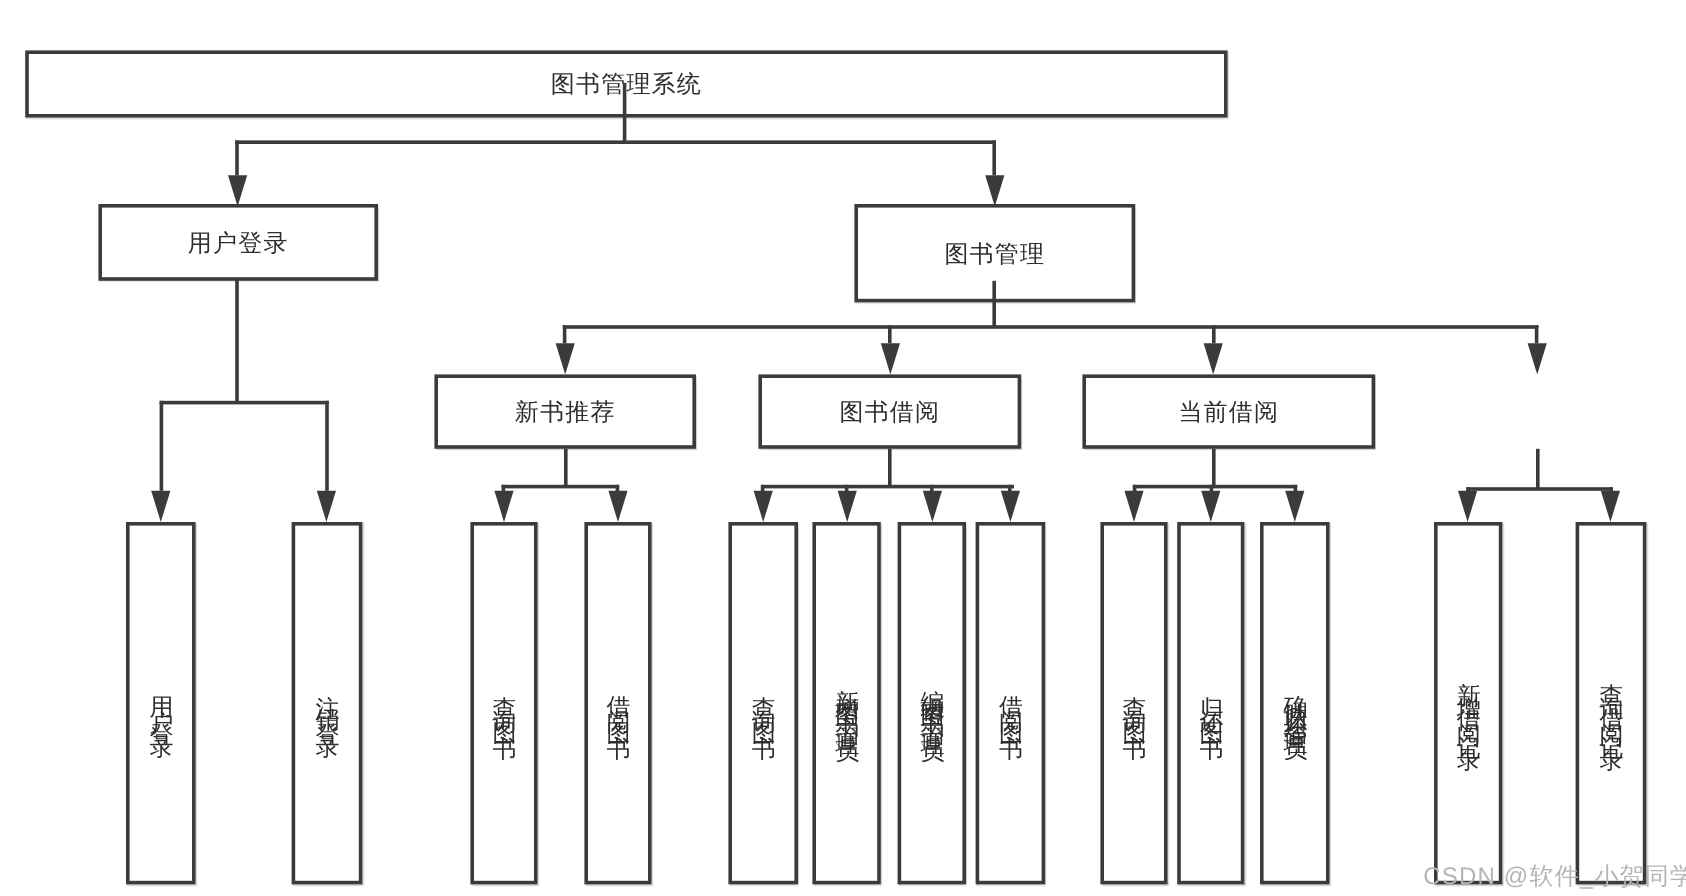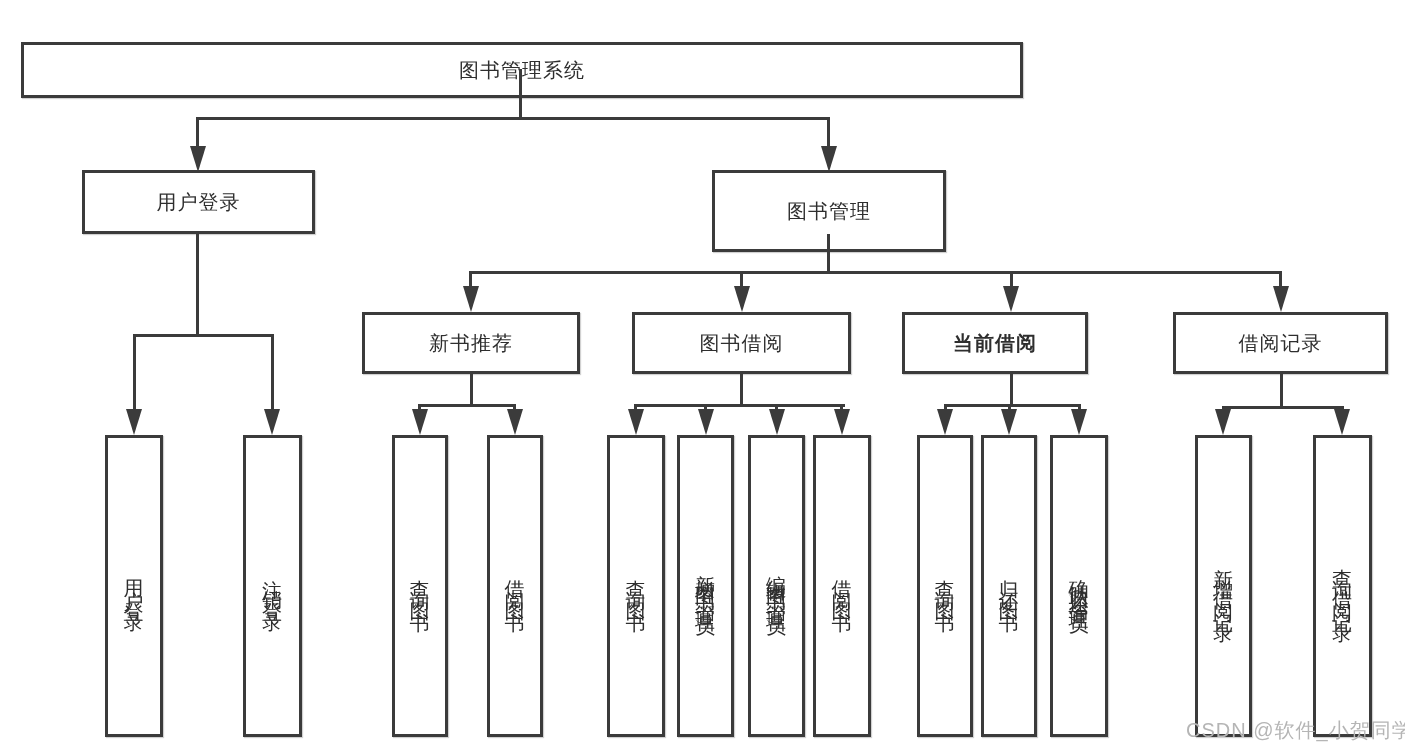--- a/index.html
+++ b/index.html
@@ -93,25 +93,22 @@
   <div class="arrow" style="left:1003px;top:286px;"></div>
   <div class="line" style="left:1279px;top:271px;width:3px;height:15px;"></div>
   <div class="arrow" style="left:1273px;top:286px;"></div>
 
   <div class="node" style="left:362px;top:312px;width:218px;height:62px;">
     <span class="hlabel">新书推荐</span>
   </div>
   <div class="node" style="left:632px;top:312px;width:219px;height:62px;">
     <span class="hlabel">图书借阅</span>
   </div>
-  <div class="node" style="left:902px;top:312px;width:186px;height:62px;font-weight:bold;">
+  <div class="node" style="left:902px;top:312px;width:244px;height:62px;">
     <span class="hlabel">当前借阅</span>
-  </div>
-  <div class="node" style="left:1173px;top:312px;width:215px;height:62px;">
-    <span class="hlabel">借阅记录</span>
   </div>
 
   <div class="line" style="left:470px;top:374px;width:3px;height:31px;"></div>
   <div class="line" style="left:418px;top:404px;width:98px;height:3px;"></div>
   <div class="line" style="left:418px;top:404px;width:3px;height:6px;"></div>
   <div class="arrow" style="left:412px;top:409px;"></div>
   <div class="line" style="left:513px;top:404px;width:3px;height:6px;"></div>
   <div class="arrow" style="left:507px;top:409px;"></div>
 
   <div class="line" style="left:740px;top:374px;width:3px;height:31px;"></div>

